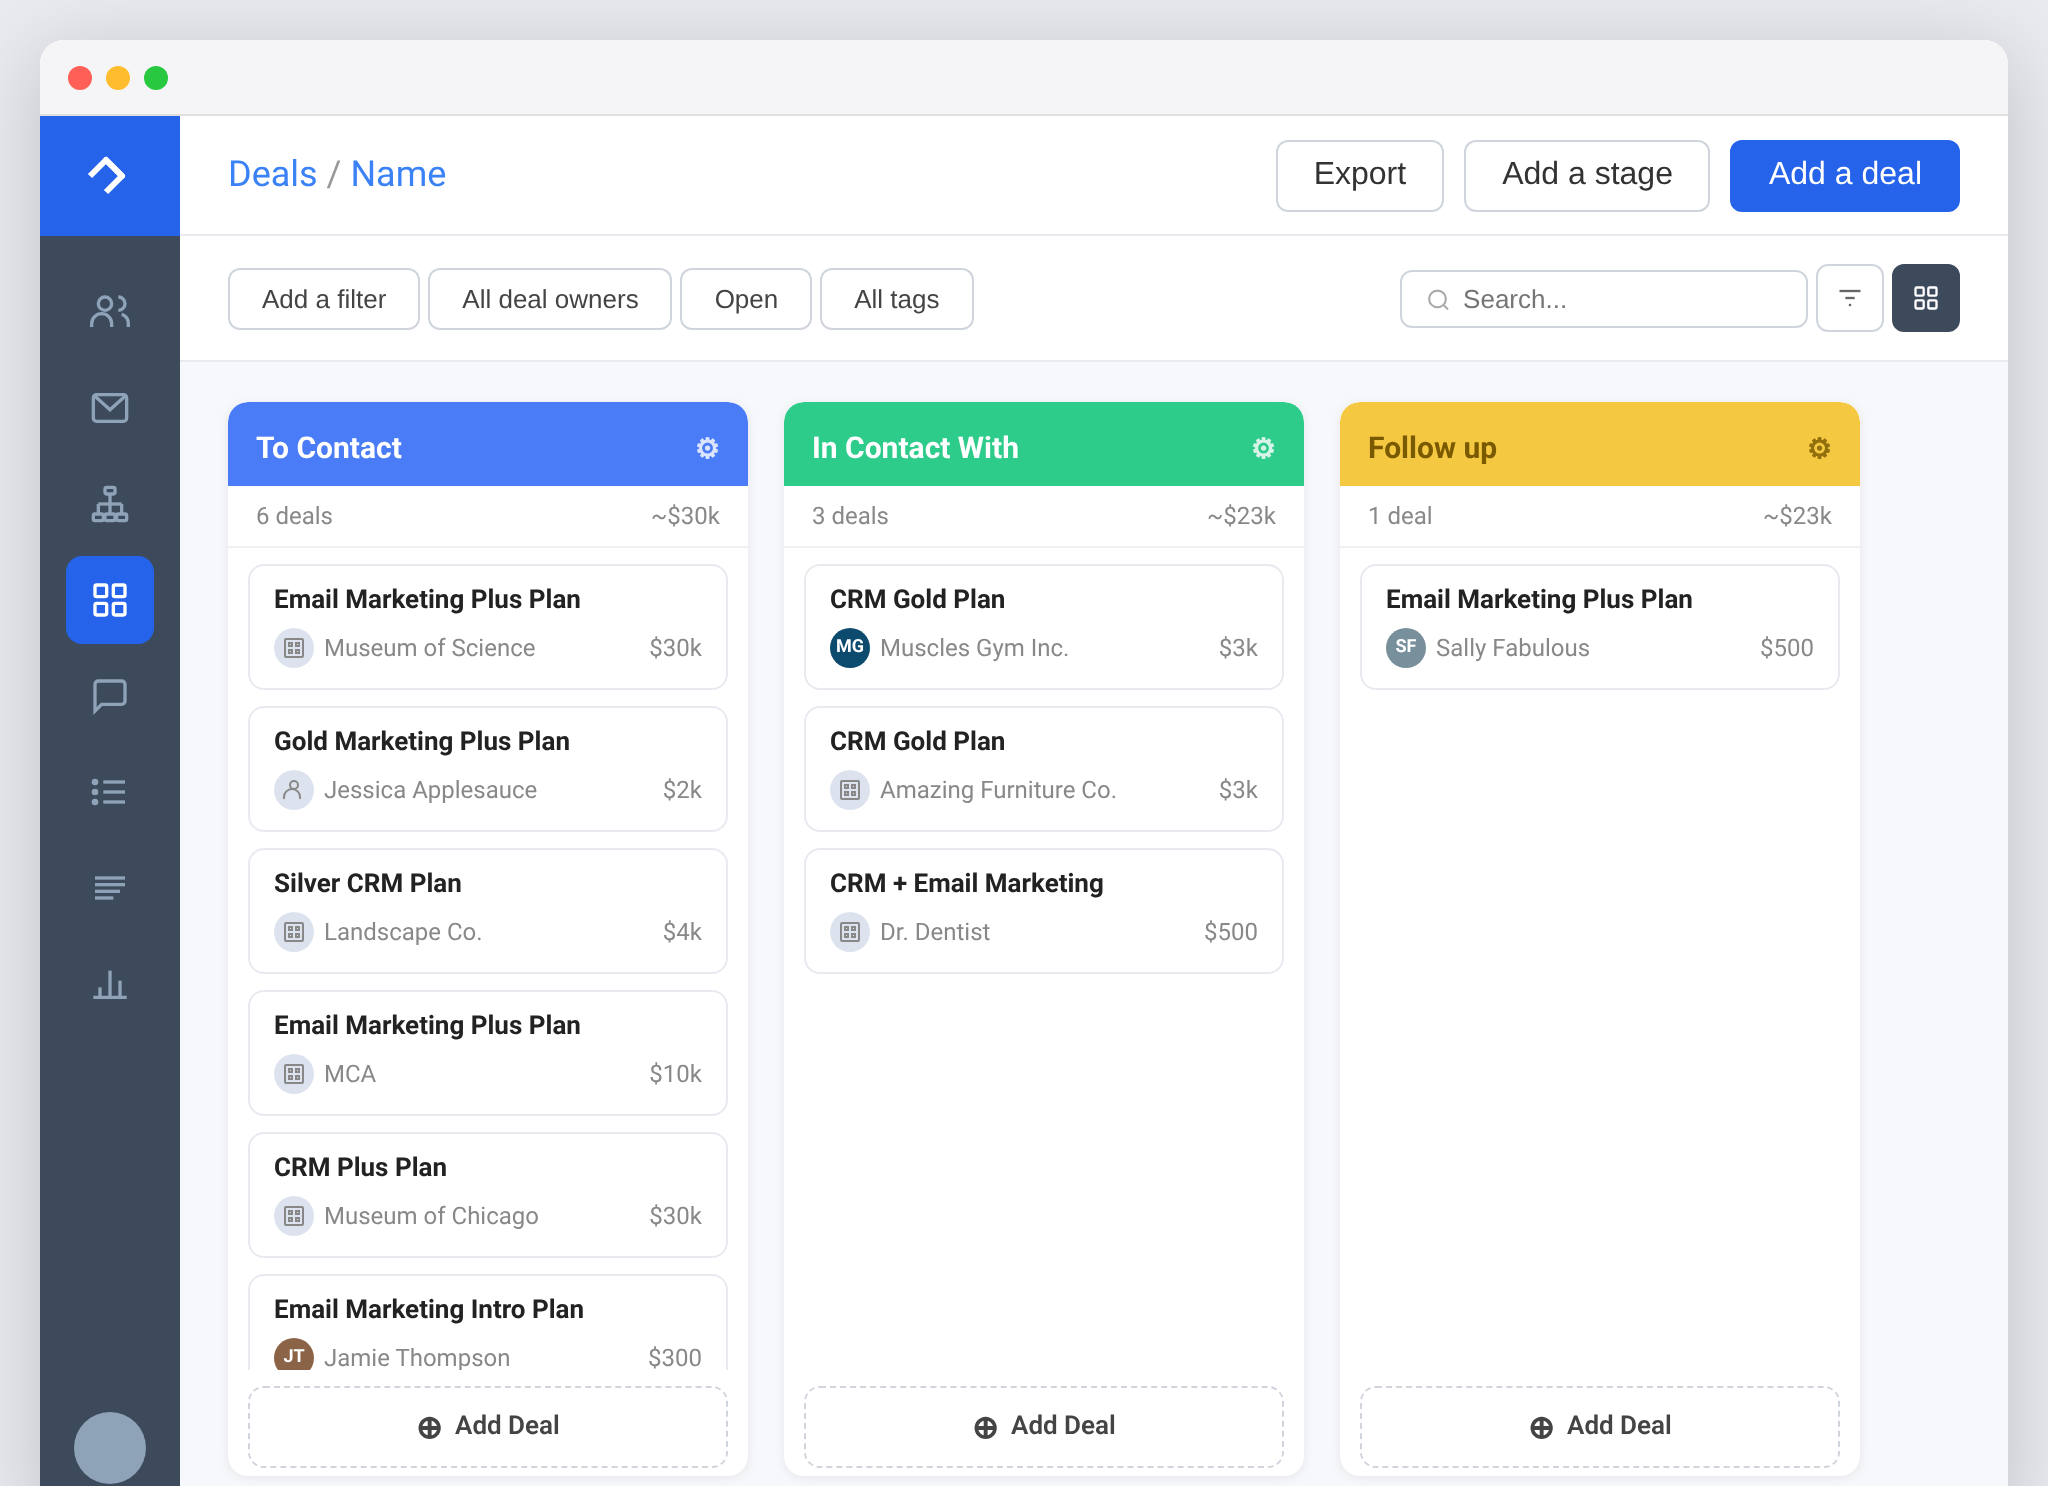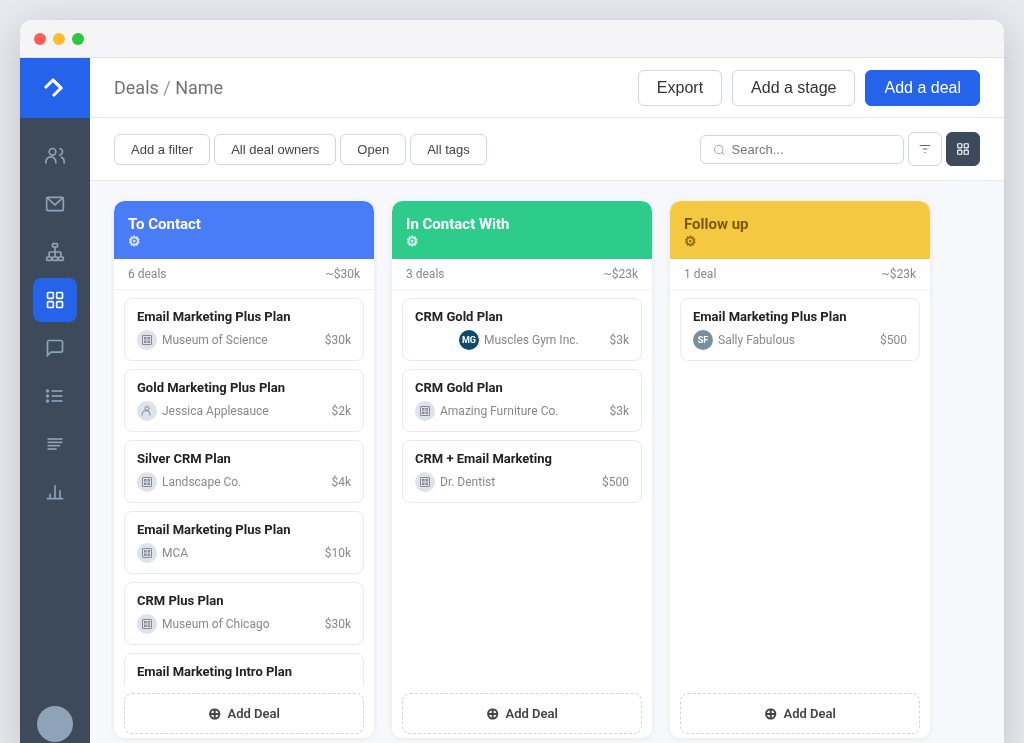--- a/index.html
+++ b/index.html
@@ -98,21 +98,21 @@
       display: flex;
       align-items: center;
       justify-content: space-between;
       border-bottom: 1px solid #e8eaf0;
     }
     .topbar-title {
       font-size: 18px;
       font-weight: 600;
       color: #222;
     }
-    .topbar-title span { color: #737373; font-weight: 400; }
+    .topbar-title span { color: #3b82f6; font-weight: 400; }
     .topbar-actions { display: flex; gap: 10px; }
     .btn {
       padding: 8px 18px;
       border-radius: 6px;
       font-size: 16px;
       font-weight: 400;
       cursor: pointer;
       border: 1.5px solid #d0d5dd;
       background: #fff;
       color: #333;
@@ -193,27 +193,26 @@
       border-radius: 10px;
       box-shadow: 0 1px 6px rgba(0,0,0,0.07);
       display: flex;
       flex-direction: column;
       overflow: hidden;
     }
 
     .col-header {
       padding: 14px 14px 10px 14px;
       display: flex;
-      align-items: flex-start;
+      align-items: center;
       justify-content: space-between;
       font-size: 15px;
       font-weight: 700;
       color: #fff;
       border-radius: 10px 10px 0 0;
-      flex-direction: column;
     }
     .col-header-blue { background: #4a7cf7; }
     .col-header-green { background: #2ecc8a; }
     .col-header-yellow { background: #f5c842; color: #7a5a00; }
 
     .col-meta {
       padding: 8px 14px;
       font-size: 12px;
       color: #888;
       display: flex;
@@ -261,21 +260,21 @@
       border-radius: 50%;
       background: #ccc;
       overflow: hidden;
       display: flex;
       align-items: center;
       justify-content: center;
       font-size: 9px;
       color: #fff;
     }
     .card-avatar.brown { background: #8B6347; }
-    .card-avatar.teal { background: #0c4a6e; margin-left: 44px; }
+    .card-avatar.teal { background: #0c4a6e; }
     .card-avatar.blue-grey { background: #78909c; }
 
     .add-deal-btn {
       display: flex;
       align-items: center;
       justify-content: center;
       gap: 6px;
       padding: 10px;
       margin: 8px 10px 4px 10px;
       border: 1.5px dashed #d0d5dd;

